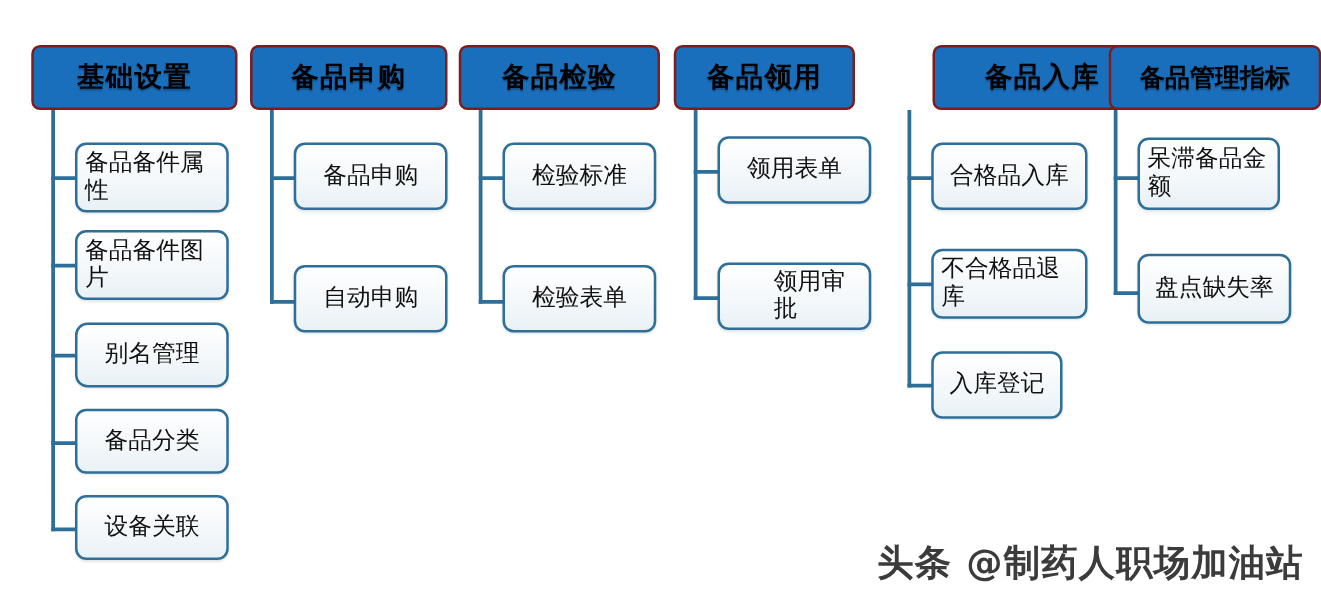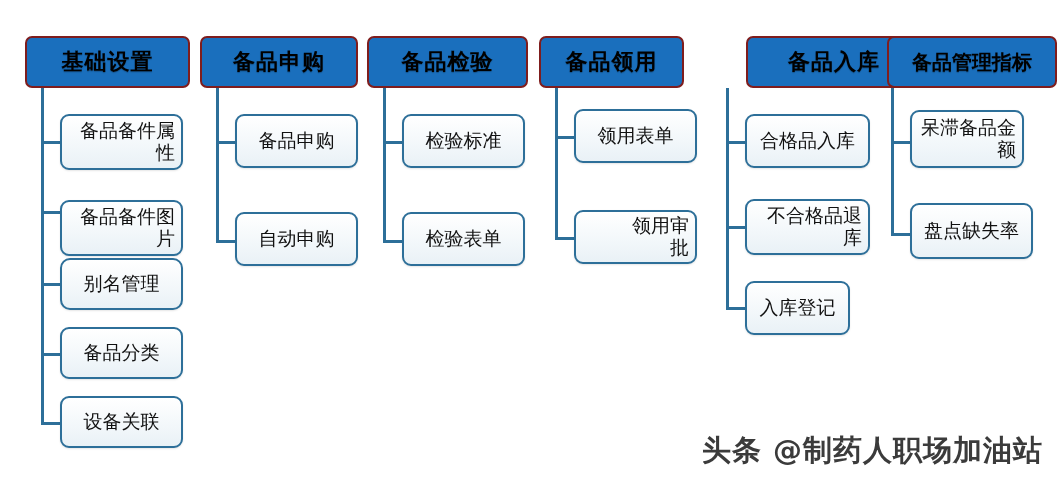--- a/index.html
+++ b/index.html
@@ -59,21 +59,21 @@
     position: absolute;
     box-sizing: border-box;
     background: #f7fbfd;
     background-image: linear-gradient(180deg, #ffffff 0%, #f2f7fa 60%, #e9f1f6 100%);
     border: 2px solid #2d6f99;
     border-radius: 9px;
     color: #111111;
     display: flex;
     align-items: center;
     justify-content: center;
-    text-align: right;
+    text-align: left;
     font-size: 19px;
     line-height: 1.15;
     padding: 2px 6px;
     box-shadow: 0 1px 2px rgba(0,0,0,0.10);
   }
 
   
   .conn-vert {
     position: absolute;
     width: 3px;
@@ -109,21 +109,21 @@
 
     <div class="conn-vert" style="left:41px;top:88px;height:337px;"></div>
 
     <div class="conn-horz" style="left:41px;top:141px;width:20px;"></div>
     <div class="conn-horz" style="left:41px;top:211px;width:20px;"></div>
     <div class="conn-horz" style="left:41px;top:283px;width:20px;"></div>
     <div class="conn-horz" style="left:41px;top:353px;width:20px;"></div>
     <div class="conn-horz" style="left:41px;top:422px;width:20px;"></div>
 
     <div class="leaf-node" style="left:60px;top:114px;width:123px;height:56px;">备品备件属性</div>
-    <div class="leaf-node" style="left:60px;top:184px;width:123px;height:56px;margin-top:16px;">备品备件图片</div>
+    <div class="leaf-node" style="left:60px;top:184px;width:123px;height:56px;">备品备件图片</div>
     <div class="leaf-node" style="left:60px;top:258px;width:123px;height:52px;border-radius:10px;">别名管理</div>
     <div class="leaf-node" style="left:60px;top:327px;width:123px;height:52px;">备品分类</div>
     <div class="leaf-node" style="left:60px;top:396px;width:123px;height:52px;">设备关联</div>
   </div>
 
   <div class="column" style="left:195px;width:170px;">
     <div class="header-node" style="left:5px;width:158px;">备品申购</div>
 
     <div class="conn-vert" style="left:21px;top:88px;height:155px;"></div>
 

